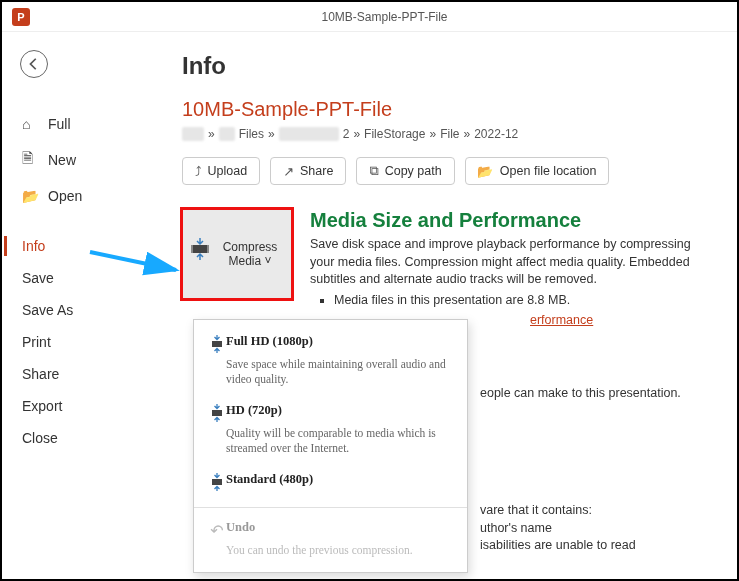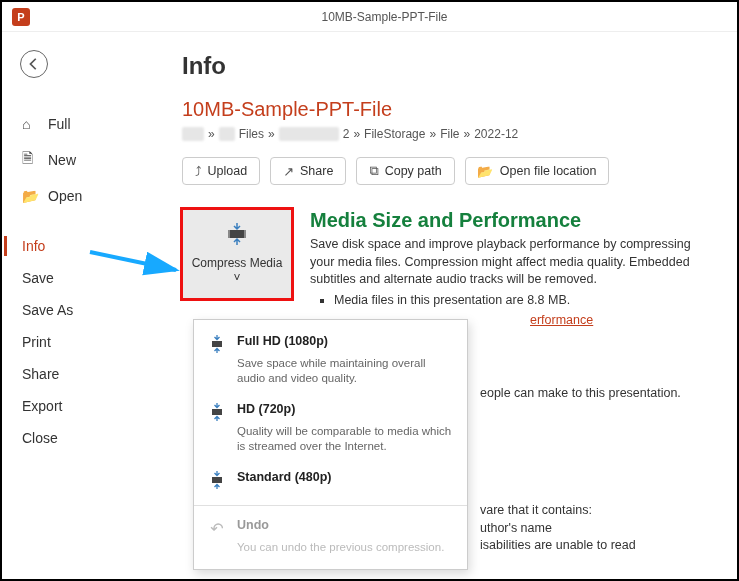--- a/index.html
+++ b/index.html
@@ -121,21 +121,21 @@
     display: flex;
     gap: 18px;
     margin-bottom: 14px;
     align-items: flex-start;
   }
   .big-btn {
     width: 110px;
     min-height: 90px;
     background: #eaeaea;
     border: 1px solid #c7c7c7;
-    display: flex; flex-direction: column;
+    display: flex; flex-direction: row;
     align-items: center; justify-content: center;
     cursor: pointer;
     font-size: 12px;
     text-align: center;
     padding: 8px 4px;
   }
   .big-btn.highlight {
     outline: 3px solid #e11;
     outline-offset: -1px;
   }
@@ -154,23 +154,24 @@
     top: 317px;
     width: 275px;
     background: #fff;
     border: 1px solid #ccc;
     box-shadow: 2px 4px 10px rgba(0,0,0,0.15);
     padding: 6px 0;
     z-index: 10;
   }
   .dd-item {
     display: flex;
-    gap: 11px;
+    gap: 0;
     padding: 8px 14px;
     cursor: pointer;
+    font-family: Liberation Serif, serif;
   }
   .dd-item.disabled { color: #999; cursor: default; }
   .dd-icon { width: 18px; font-size: 16px; color: #3a7fbf; flex-shrink: 0; text-align: center; margin-top: 1px; }
   .dd-item.disabled .dd-icon { color: #bbb; }
   .dd-text { flex: 1; }
   .dd-text .dd-title { font-size: 12.5px; font-weight: 600; color: #222; }
   .dd-item.disabled .dd-title { color: #999; }
   .dd-text .dd-desc { font-size: 11.5px; color: #666; line-height: 1.3; margin-top: 8px; }
   .dd-item.disabled .dd-desc { color: #bbb; }
   .dd-sep { height: 1px; background: #e0e0e0; margin: 4px 0; }

